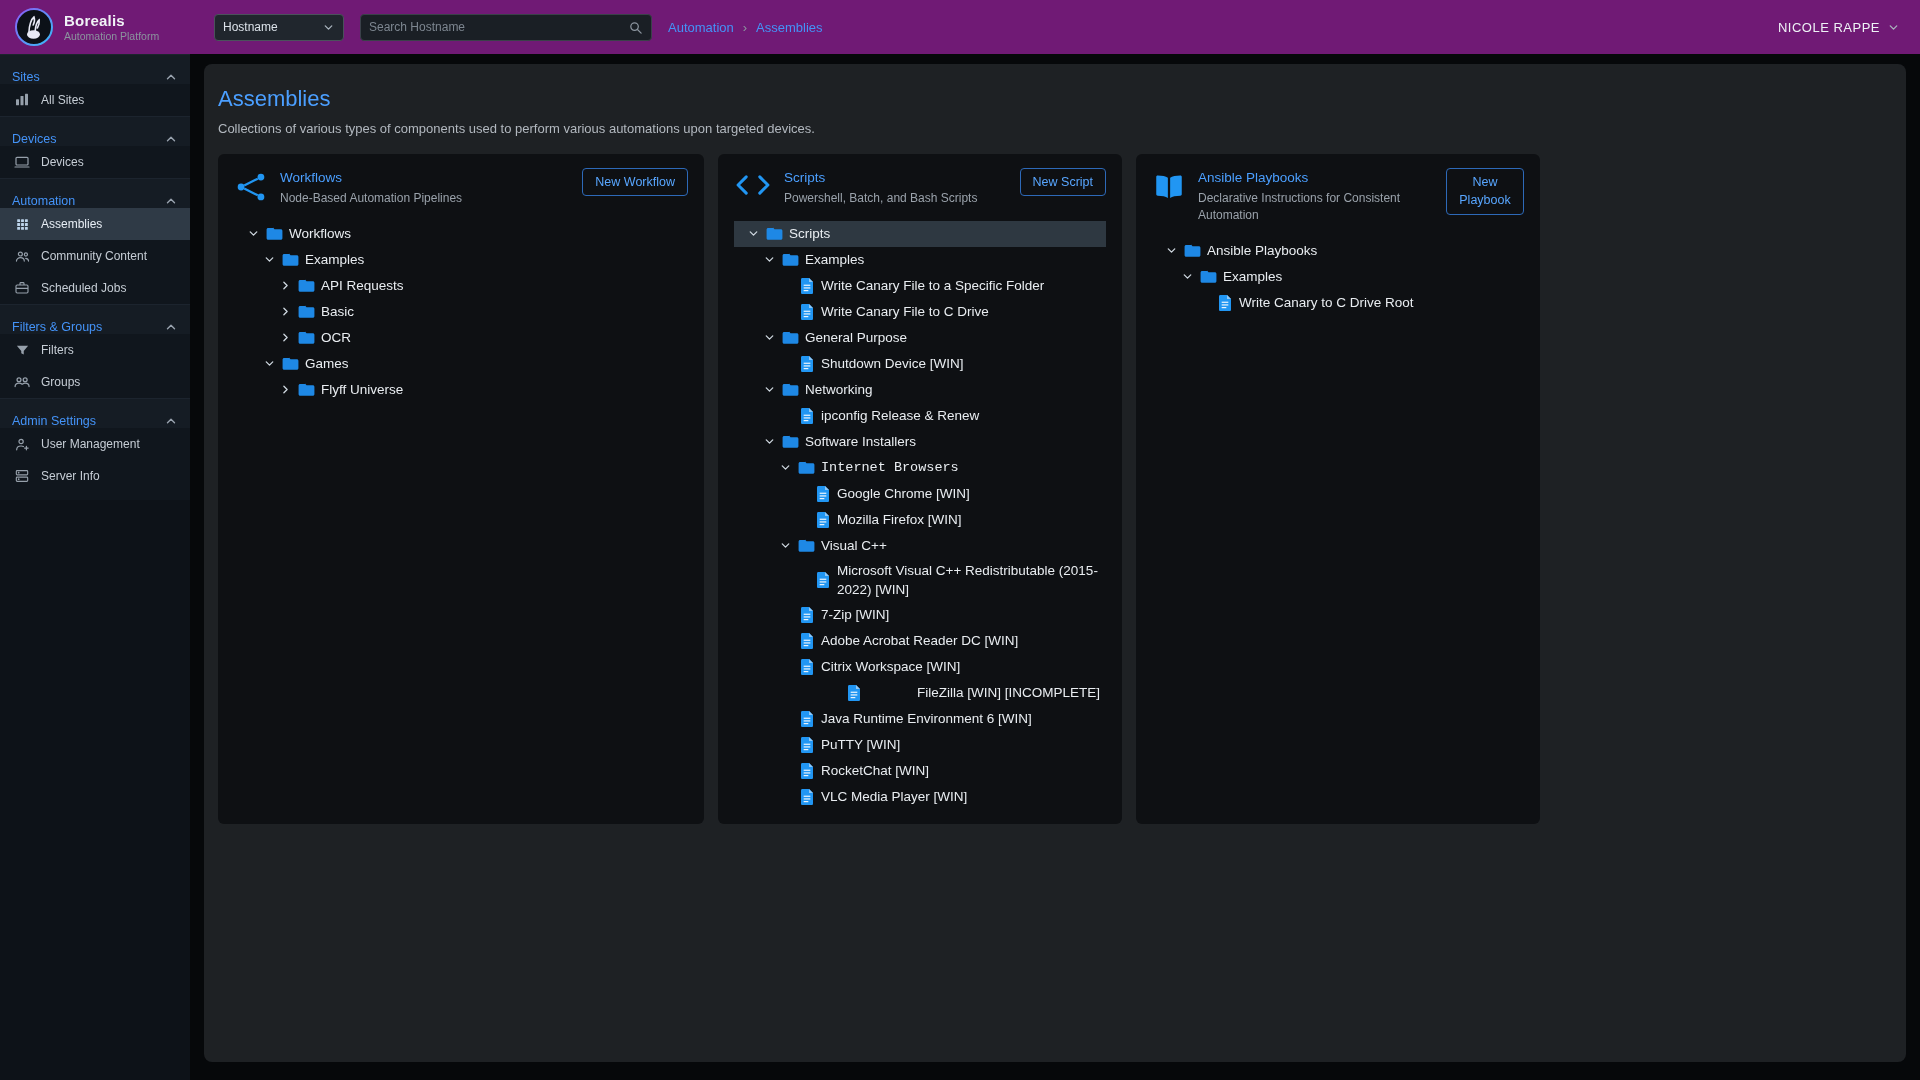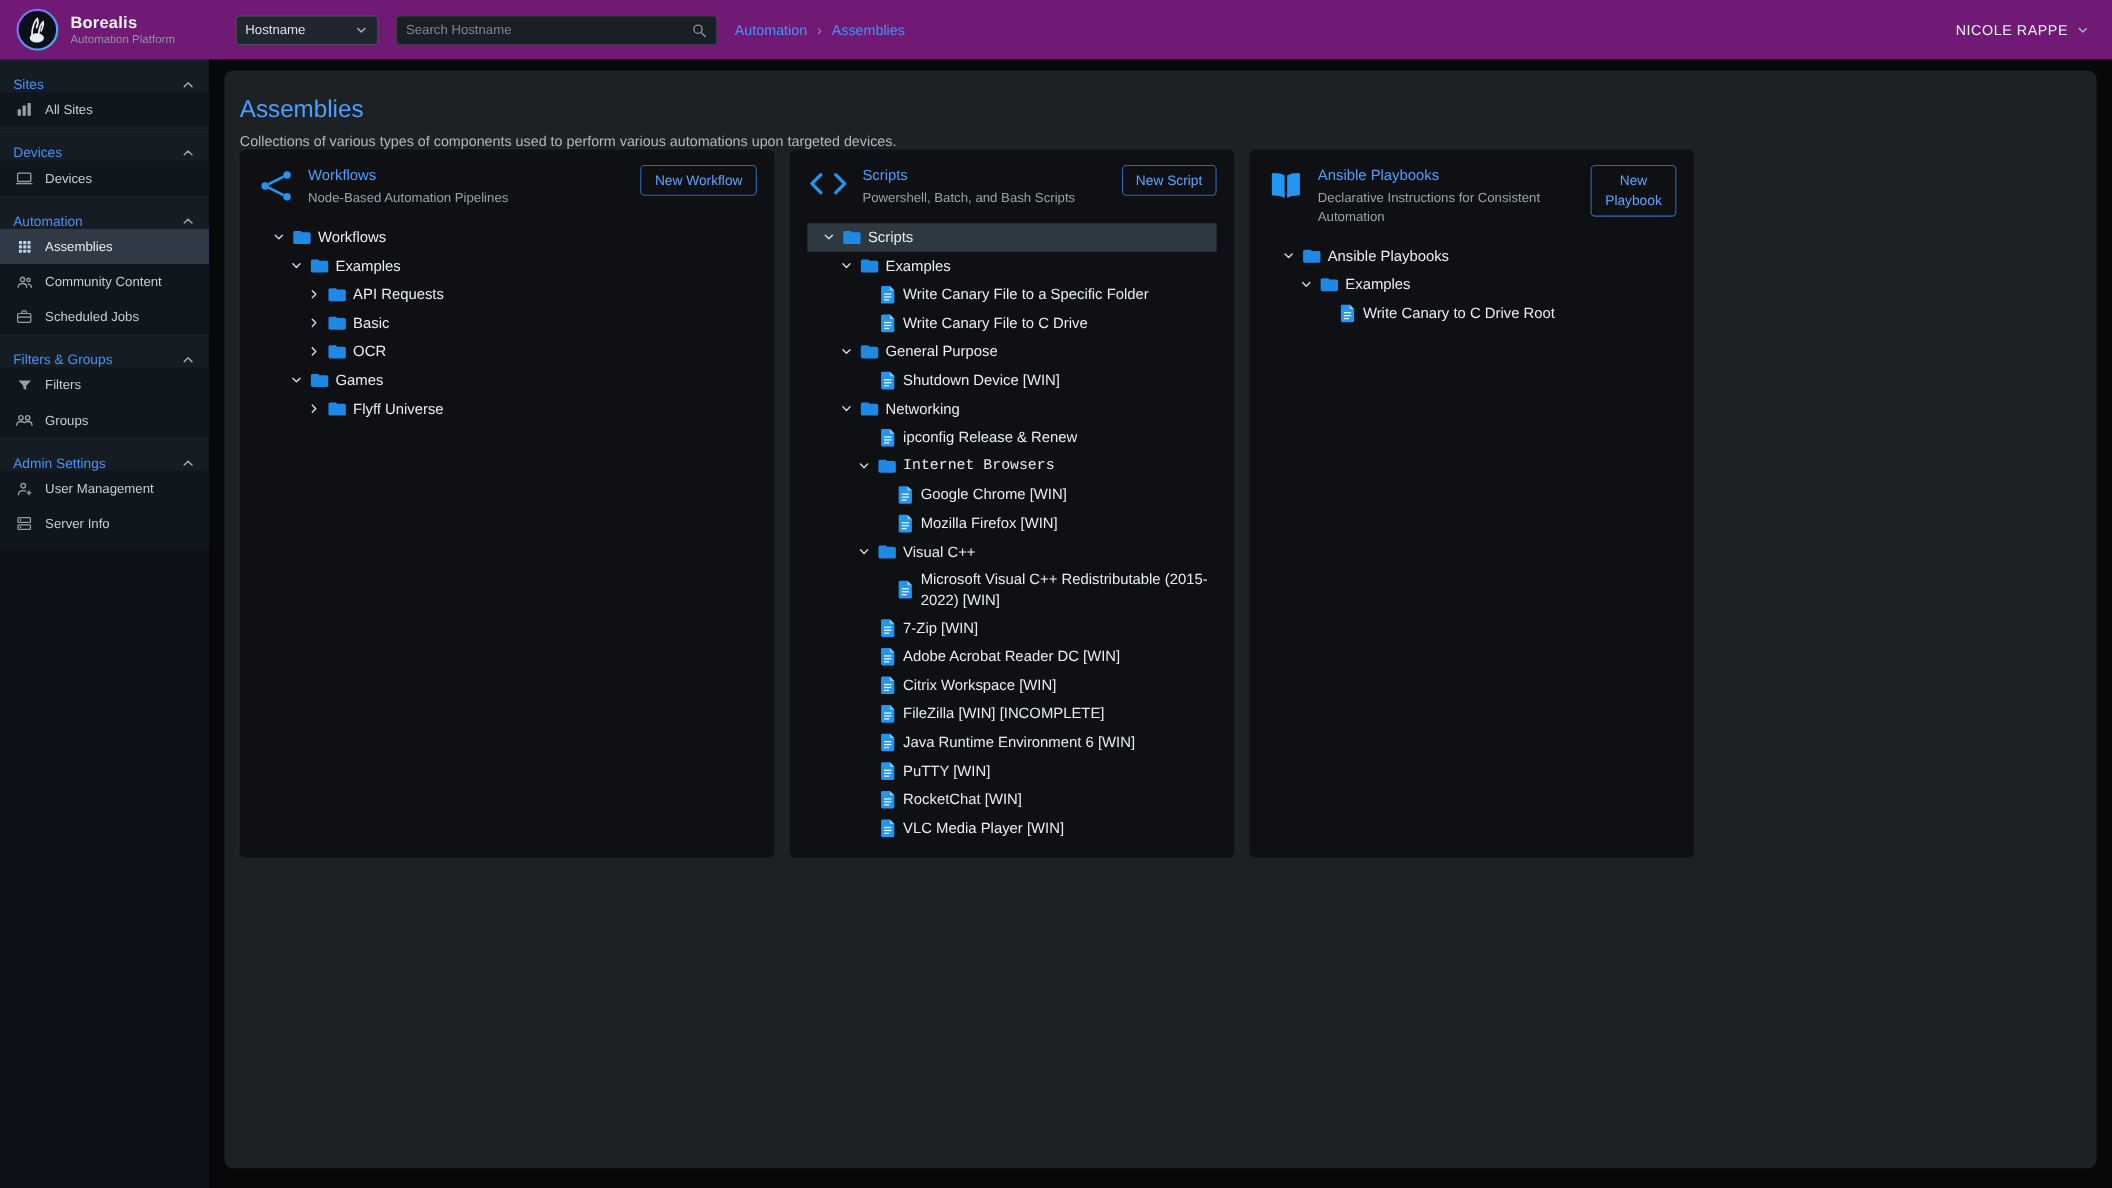--- a/index.html
+++ b/index.html
@@ -40,21 +40,21 @@
   .side-item.selected{background:#2f3a46;color:#e8eef5}
   .side-ic{color:#96a0ab;width:18px}
   .side-item.selected .side-ic{color:#bcd3ea}
   .icon{display:inline-flex;align-items:center;justify-content:center;flex-shrink:0}
 
   
   .main{position:absolute;top:54px;left:190px;width:1730px;height:1026px;background:#06080a;
     padding:10px 14px 18px}
   .panel{width:100%;height:100%;background:#1e2124;border-radius:8px;padding:22px 14px}
   .page-title{color:#4b9fff;font-size:22px;font-weight:normal;margin-bottom:9px}
-  .page-desc{color:#b2b8bf;font-size:13px;}
+  .page-desc{color:#b2b8bf;font-size:13px;margin-bottom:18px}
   .cards{display:flex;gap:14px;align-items:stretch}
   .card{background:#0e1013;border-radius:6px;padding:14px 16px}
   .card:nth-child(1){width:486px}
   .card:nth-child(2){width:404px}
   .card:nth-child(3){width:404px}
   .card-head{display:flex;align-items:flex-start;gap:12px}
   .card-ic{margin-top:2px}
   .card-titles{flex:1}
   .card-title{color:#4b9fff;font-size:13.5px;margin-top:2px}
   .card-subtitle{color:#9aa2ab;font-size:12px;margin-top:5px;line-height:1.4}
@@ -492,20 +492,33 @@
                 <svg width="16" height="18" viewBox="0 0 24 26">
                   <path fill="#2196f3" d="M5 1h10l6 6v16c0 1.1-.9 2-2 2H5c-1.1 0-2-.9-2-2V3c0-1.1.9-2 2-2z"></path>
                   <path fill="#8ec7f7" d="M15 1l6 6h-6z"></path>
                   <rect x="7" y="11" width="10" height="1.8" fill="#eaf5fe"></rect>
                   <rect x="7" y="15" width="10" height="1.8" fill="#eaf5fe"></rect>
                   <rect x="7" y="19" width="7" height="1.8" fill="#eaf5fe"></rect>
                 </svg>
               </span>
               <span class="tree-label">ipconfig Release &amp; Renew</span>
             </div>
+            <div class="tree-row" style="padding-left: 26px;">
+              <span class="chev">
+                <svg width="13" height="13" viewBox="0 0 24 24" fill="none" stroke="currentColor" stroke-width="2.4" stroke-linecap="round" stroke-linejoin="round">
+                  <path d="M6 9l6 6 6-6"></path>
+                </svg>
+              </span>
+              <span class="icon tree-ic">
+                <svg width="19" height="19" viewBox="0 0 24 24" fill="#1e88e5">
+                  <path d="M10.2 4.5l1.8 2h8c1.1 0 2 .9 2 2v9.5c0 1.1-.9 2-2 2H4c-1.1 0-2-.9-2-2v-11c0-1.1.9-2 2-2h6.2z"></path>
+                </svg>
+              </span>
+              <span class="tree-label">Software Installers</span>
+            </div>
             <div class="tree-row" style="padding-left: 42px; font-family: Liberation Mono, monospace;">
               <span class="chev">
                 <svg width="13" height="13" viewBox="0 0 24 24" fill="none" stroke="currentColor" stroke-width="2.4" stroke-linecap="round" stroke-linejoin="round">
                   <path d="M6 9l6 6 6-6"></path>
                 </svg>
               </span>
               <span class="icon tree-ic">
                 <svg width="19" height="19" viewBox="0 0 24 24" fill="#1e88e5">
                   <path d="M10.2 4.5l1.8 2h8c1.1 0 2 .9 2 2v9.5c0 1.1-.9 2-2 2H4c-1.1 0-2-.9-2-2v-11c0-1.1.9-2 2-2h6.2z"></path>
                 </svg>
@@ -596,21 +609,21 @@
                 <svg width="16" height="18" viewBox="0 0 24 26">
                   <path fill="#2196f3" d="M5 1h10l6 6v16c0 1.1-.9 2-2 2H5c-1.1 0-2-.9-2-2V3c0-1.1.9-2 2-2z"></path>
                   <path fill="#8ec7f7" d="M15 1l6 6h-6z"></path>
                   <rect x="7" y="11" width="10" height="1.8" fill="#eaf5fe"></rect>
                   <rect x="7" y="15" width="10" height="1.8" fill="#eaf5fe"></rect>
                   <rect x="7" y="19" width="7" height="1.8" fill="#eaf5fe"></rect>
                 </svg>
               </span>
               <span class="tree-label">Citrix Workspace [WIN]</span>
             </div>
-            <div class="tree-row" style="padding-left: 42px;">
+            <div class="tree-row" style="padding-left: 42px; justify-content: space-between;">
               <span class="chev"></span>
               <span class="icon tree-ic">
                 <svg width="16" height="18" viewBox="0 0 24 26">
                   <path fill="#2196f3" d="M5 1h10l6 6v16c0 1.1-.9 2-2 2H5c-1.1 0-2-.9-2-2V3c0-1.1.9-2 2-2z"></path>
                   <path fill="#8ec7f7" d="M15 1l6 6h-6z"></path>
                   <rect x="7" y="11" width="10" height="1.8" fill="#eaf5fe"></rect>
                   <rect x="7" y="15" width="10" height="1.8" fill="#eaf5fe"></rect>
                   <rect x="7" y="19" width="7" height="1.8" fill="#eaf5fe"></rect>
                 </svg>
               </span>

